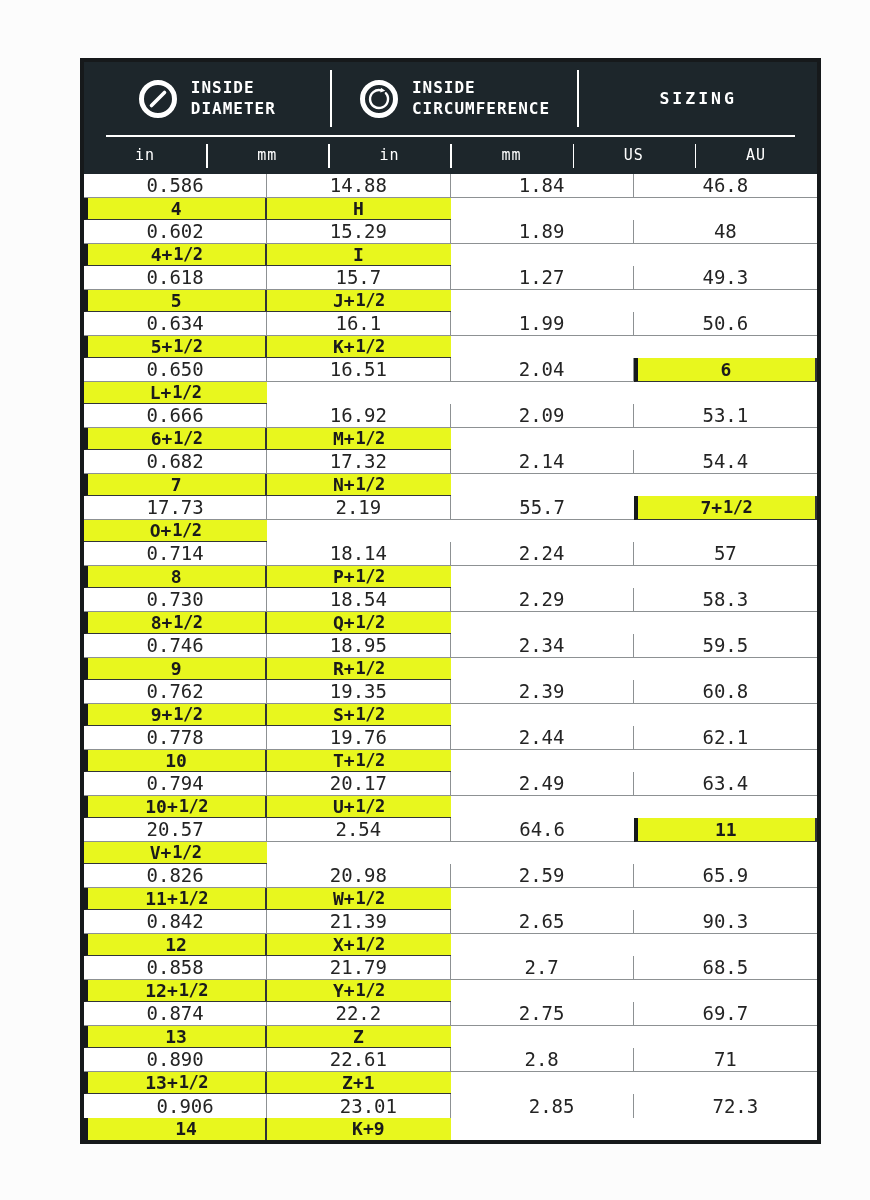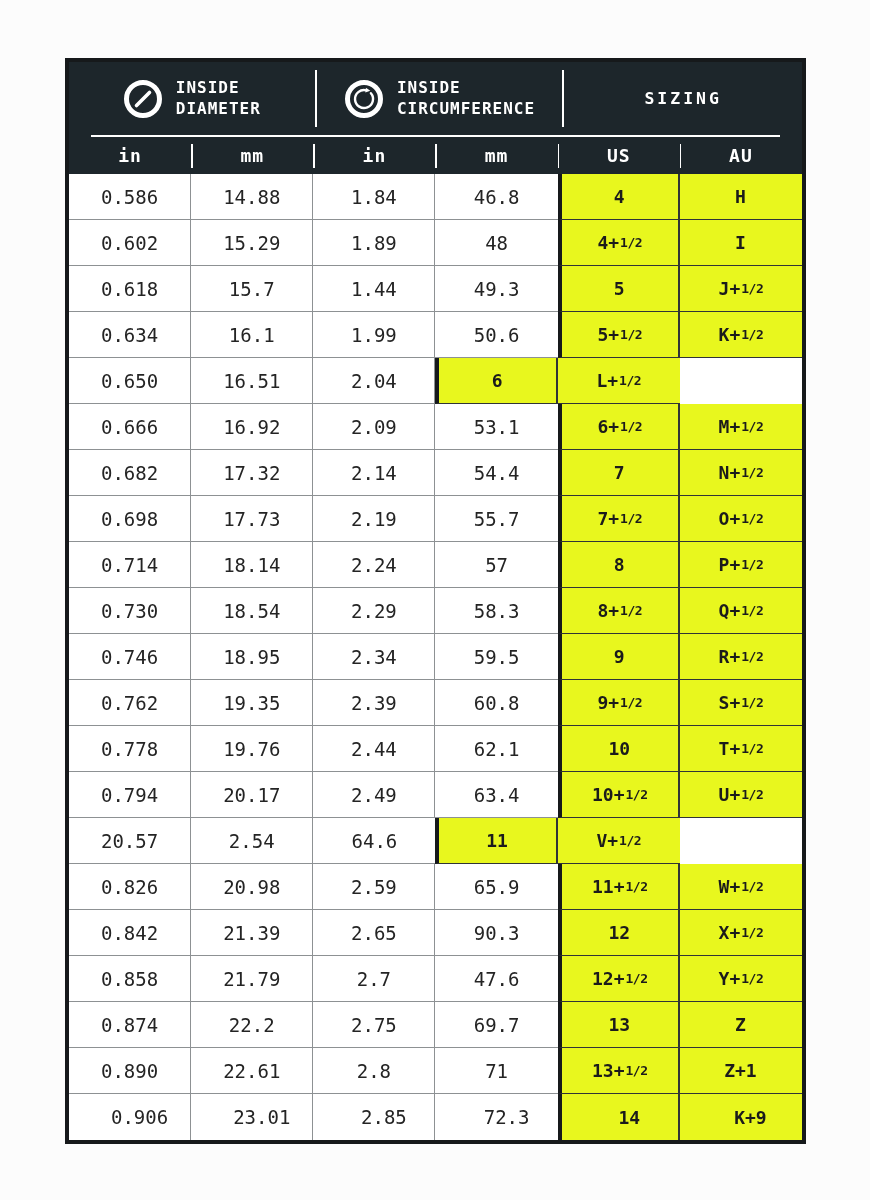--- a/index.html
+++ b/index.html
@@ -12,60 +12,60 @@
     --hl-grid:#303436;
   }
   *{box-sizing:border-box;margin:0;padding:0;}
   html,body{width:870px;height:1200px;}
   body{
     background:#fbfbfb;
     font-family:"DejaVu Sans Mono","Liberation Mono",monospace;
   }
   .sheet{position:relative;width:870px;height:1200px;background:#fcfcfc;overflow:hidden;}
   .chart{
-    position:absolute;left:65px;top:58px;width:741px;
+    position:absolute;left:80px;top:58px;width:741px;
     border:4px solid var(--dark-border);
     background:#ffffff;
   }
   
   .head{background:var(--header-bg);color:var(--header-text);}
   .head-top{display:flex;align-items:stretch;height:73px;}
   .head-group{flex:1 1 0;display:flex;align-items:center;justify-content:center;gap:13px;padding:0 4px;}
   .head-icon{width:40px;height:40px;flex:0 0 auto;}
   .head-label{font-weight:bold;font-size:16px;line-height:1.3;letter-spacing:1px;text-align:left;white-space:pre-line;}
   .head-sizing{flex:1 1 0;display:flex;align-items:center;justify-content:center;font-weight:bold;font-size:16.5px;letter-spacing:3px;text-align:right;}
   .vline{width:2px;background:#ffffff;margin:8px 0;flex:0 0 auto;}
   .head-sep{height:2px;background:#ffffff;margin:0 22px;}
   .head-cols{display:grid;grid-template-columns:repeat(6,1fr);height:37px;align-items:center;}
-  .head-col{position:relative;text-align:center;font-weight:bold;font-size:18px;letter-spacing:1px;line-height:37px;}
+  .head-col{position:relative;text-align:center;font-weight:normal;font-size:15px;letter-spacing:1px;line-height:37px;}
   .head-col + .head-col::before{
     content:'';position:absolute;left:0;top:50%;transform:translateY(-50%);
     width:1.5px;height:24px;background:#ffffff;
   }
   
   .tbody{background:#ffffff;}
-  .row{display:grid;grid-template-columns:repeat(6,1fr);height:46px;}
+  .row{display:grid;grid-template-columns:repeat(4,1fr);height:46px;}
   .cell{
     display:flex;align-items:center;justify-content:center;
     font-size:19px;color:var(--cell-text);
     border-right:1px solid var(--grid);
     border-bottom:1px solid var(--grid);
     overflow:hidden;
   }
   .cell.c-mm2{border-right:none;}
   .cell.hl{
     background:var(--highlight);
     font-weight:bold;font-size:18px;color:#1b1b1b;
     border-right:2px solid var(--hl-grid);
     border-bottom:1.5px solid var(--hl-grid);
   }
   .cell.c-us{border-left:4px solid var(--dark-border);}
   .cell.c-au{border-right:none;}
   .row:last-child .cell{border-bottom:none;padding-left:20px;}
-  .frac{font-size:13px;font-weight:bold;margin-left:1px;letter-spacing:-0.5px;}
+  .frac{font-size:17px;font-weight:bold;margin-left:1px;letter-spacing:-0.5px;}
 </style>
 </head>
 <body>
 
 <div class="sheet">
   <div class="chart">
 
     <div class="head">
       <div class="head-top">
 
@@ -134,21 +134,21 @@
         </div>
         <div class="cell hl c-au">
           <span>I</span>
             <span class="frac"></span>
         </div>
       </div>
 
       <div class="row">
         <div class="cell c-in1">0.618</div>
         <div class="cell c-mm1">15.7</div>
-        <div class="cell c-in2">1.44</div>
+        <div class="cell c-in2">1.27</div>
         <div class="cell c-mm2">49.3</div>
         <div class="cell hl c-us">
           <span>5</span>
             <span class="frac"></span>
         </div>
         <div class="cell hl c-au">
           <span>J+</span>
             <span class="frac">1/2</span>
         </div>
       </div>
@@ -206,21 +206,20 @@
           <span>7</span>
             <span class="frac"></span>
         </div>
         <div class="cell hl c-au">
           <span>N+</span>
             <span class="frac">1/2</span>
         </div>
       </div>
 
       <div class="row">
-        <div class="cell c-in1">0.698</div>
         <div class="cell c-mm1">17.73</div>
         <div class="cell c-in2">2.19</div>
         <div class="cell c-mm2">55.7</div>
         <div class="cell hl c-us">
           <span>7+</span>
             <span class="frac">1/2</span>
         </div>
         <div class="cell hl c-au">
           <span>O+</span>
             <span class="frac">1/2</span>
@@ -358,21 +357,21 @@
         <div class="cell hl c-au">
           <span>X+</span>
             <span class="frac">1/2</span>
         </div>
       </div>
 
       <div class="row">
         <div class="cell c-in1">0.858</div>
         <div class="cell c-mm1">21.79</div>
         <div class="cell c-in2">2.7</div>
-        <div class="cell c-mm2">47.6</div>
+        <div class="cell c-mm2">68.5</div>
         <div class="cell hl c-us">
           <span>12+</span>
             <span class="frac">1/2</span>
         </div>
         <div class="cell hl c-au">
           <span>Y+</span>
             <span class="frac">1/2</span>
         </div>
       </div>
 

